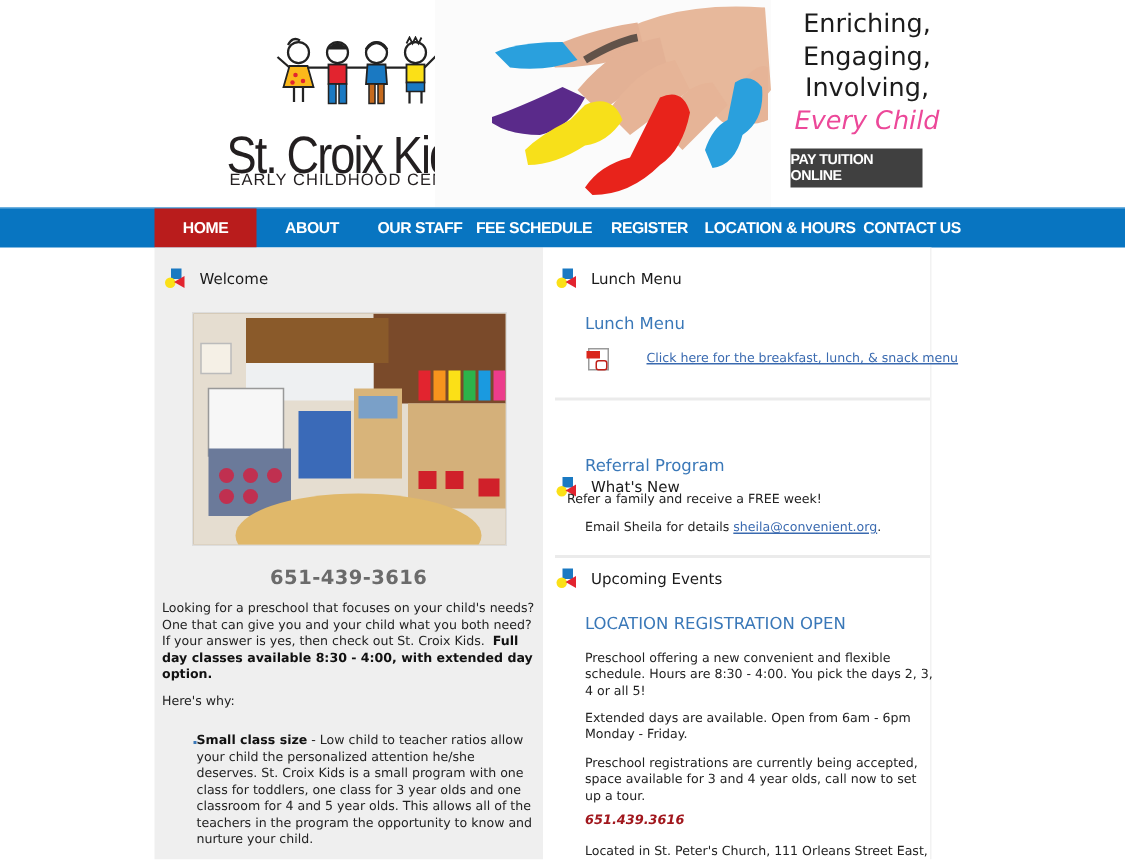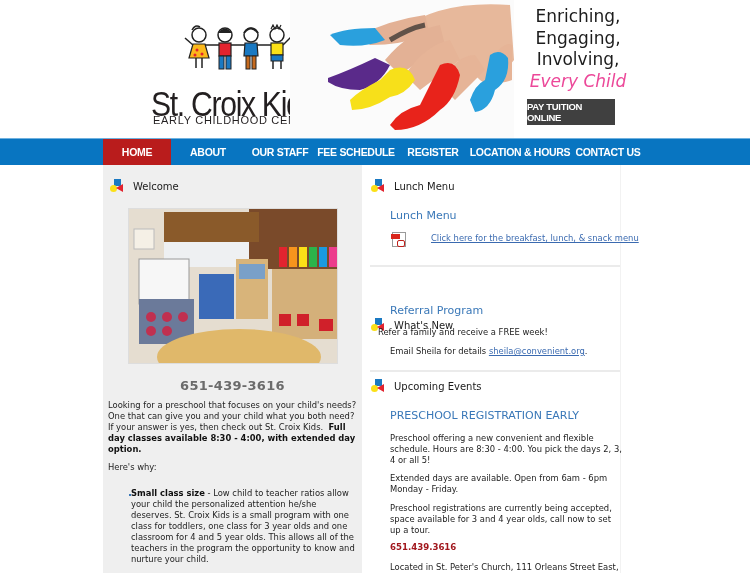--- a/index.html
+++ b/index.html
@@ -226,20 +226,20 @@
   <div class="divider" style="top:370px;"></div>
 
   <div class="sec-head" style="left:371px;top:379px;">
     <span class="sec-icon">
         <span class="sq"></span>
         <span class="ci"></span>
         <span class="tr"></span>
       </span>
     <span>Upcoming Events</span>
   </div>
-  <div class="sub-title" style="left:390px;top:409px;">PRESCHOOL REGISTRATION EARLY</div>
+  <div class="sub-title" style="left:390px;top:409px;">LOCATION REGISTRATION OPEN</div>
   <div class="body-text" style="left:390px;top:433px;width:232px;">Preschool offering a new convenient and flexible schedule. Hours are 8:30 - 4:00.  You pick the days 2, 3, 4 or all 5!</div>
   <div class="body-text" style="left:390px;top:473px;width:232px;">Extended days are available.  Open from 6am - 6pm Monday - Friday.</div>
   <div class="body-text" style="left:390px;top:503px;width:232px;">Preschool registrations are currently being accepted, space available for 3 and 4 year olds, call now to set up a tour.</div>
-  <div class="red-phone" style="left:390px;top:542px;">651.439.3616</div>
+  <div class="red-phone" style="left:390px;top:542px;font-style:italic;">651.439.3616</div>
   <div class="body-text" style="left:390px;top:562px;width:240px;white-space:nowrap;">Located in St. Peter's Church, 111 Orleans Street East,</div>
 
 </div>
 
 </body></html>

